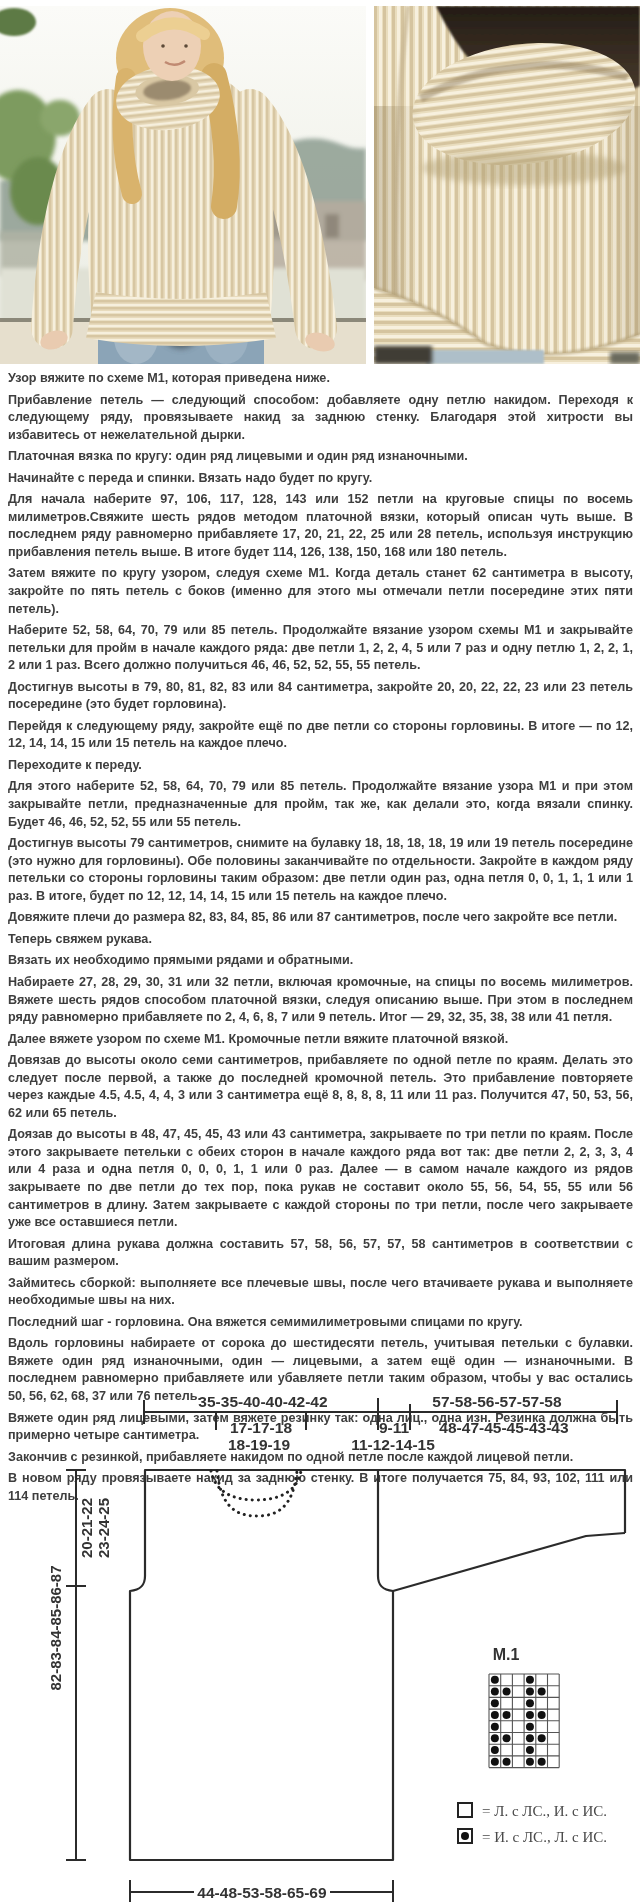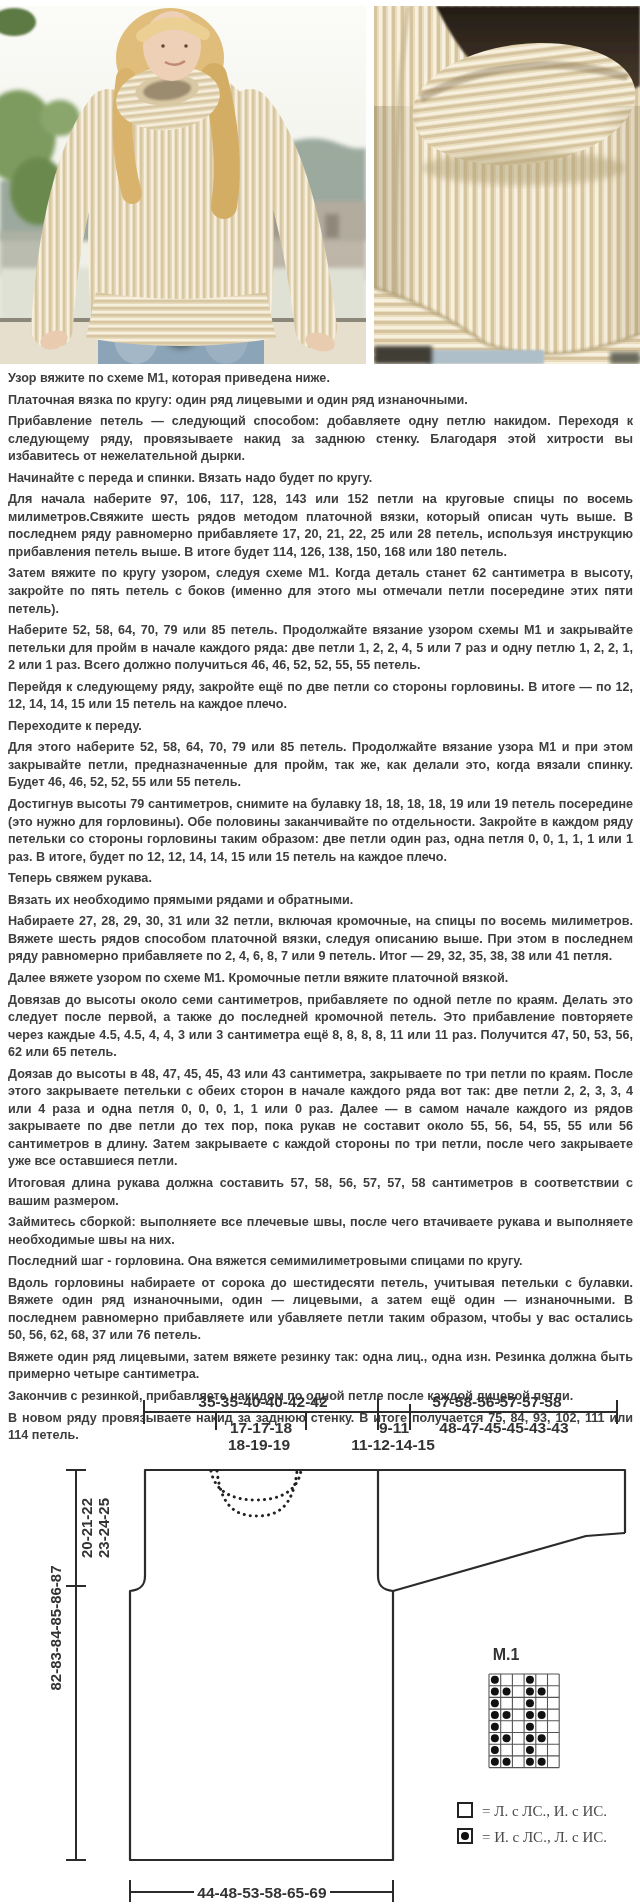--- a/index.html
+++ b/index.html
@@ -174,30 +174,32 @@
       <path d="M0,282 Q60,300 112,338 Q180,362 266,328" stroke="#b3a077" stroke-width="4" opacity="0.6" fill="none" filter="url(#Rb1)"></path>
 
       <rect x="52" y="344" width="118" height="14" fill="#aebfc9" filter="url(#Rb1)"></rect>
       <rect x="0" y="340" width="58" height="18" fill="#3f3e35" filter="url(#Rb2)"></rect>
       <rect x="236" y="346" width="30" height="12" fill="#6b6a5d" filter="url(#Rb2)"></rect>
     </svg>
   </div>
 
   <div class="instructions" id="paras">
       <p>Узор вяжите по схеме М1, которая приведена ниже.</p>
+      <p>Прибавление петель — следующий способом: добавляете одну петлю накидом. Переходя к следующему ряду, провязываете накид за заднюю стенку. Благодаря этой хитрости вы избавитесь от нежелательной дырки.</p>
       <p>Платочная вязка по кругу: один ряд лицевыми и один ряд изнаночными.</p>
-      <p>Прибавление петель — следующий способом: добавляете одну петлю накидом. Переходя к следующему ряду, провязываете накид за заднюю стенку. Благодаря этой хитрости вы избавитесь от нежелательной дырки.</p>
       <p>Начинайте с переда и спинки. Вязать надо будет по кругу.</p>
       <p>Для начала наберите 97, 106, 117, 128, 143 или 152 петли на круговые спицы по восемь милиметров.Свяжите шесть рядов методом платочной вязки, который описан чуть выше. В последнем ряду равномерно прибавляете 17, 20, 21, 22, 25 или 28 петель, используя инструкцию прибавления петель выше. В итоге будет 114, 126, 138, 150, 168 или 180 петель.</p>
       <p>Затем вяжите по кругу узором, следуя схеме М1. Когда деталь станет 62 сантиметра в высоту, закройте по пять петель с боков (именно для этого мы отмечали петли посередине этих пяти петель).</p>
       <p>Наберите 52, 58, 64, 70, 79 или 85 петель. Продолжайте вязание узором схемы М1 и закрывайте петельки для пройм в начале каждого ряда: две петли 1, 2, 2, 4, 5 или 7 раз и одну петлю 1, 2, 2, 1, 2 или 1 раз. Всего должно получиться 46, 46, 52, 52, 55, 55 петель.</p>
+      <p>Достигнув высоты в 79, 80, 81, 82, 83 или 84 сантиметра, закройте 20, 20, 22, 22, 23 или 23 петель посередине (это будет горловина).</p>
       <p>Перейдя к следующему ряду, закройте ещё по две петли со стороны горловины. В итоге — по 12, 12, 14, 14, 15 или 15 петель на каждое плечо.</p>
       <p>Переходите к переду.</p>
       <p>Для этого наберите 52, 58, 64, 70, 79 или 85 петель. Продолжайте вязание узора М1 и при этом закрывайте петли, предназначенные для пройм, так же, как делали это, когда вязали спинку. Будет 46, 46, 52, 52, 55 или 55 петель.</p>
       <p>Достигнув высоты 79 сантиметров, снимите на булавку 18, 18, 18, 18, 19 или 19 петель посередине (это нужно для горловины). Обе половины заканчивайте по отдельности. Закройте в каждом ряду петельки со стороны горловины таким образом: две петли один раз, одна петля 0, 0, 1, 1, 1 или 1 раз. В итоге, будет по 12, 12, 14, 14, 15 или 15 петель на каждое плечо.</p>
+      <p>Довяжите плечи до размера 82, 83, 84, 85, 86 или 87 сантиметров, после чего закройте все петли.</p>
       <p>Теперь свяжем рукава.</p>
       <p>Вязать их необходимо прямыми рядами и обратными.</p>
       <p>Набираете 27, 28, 29, 30, 31 или 32 петли, включая кромочные, на спицы по восемь милиметров. Вяжете шесть рядов способом платочной вязки, следуя описанию выше. При этом в последнем ряду равномерно прибавляете по 2, 4, 6, 8, 7 или 9 петель. Итог — 29, 32, 35, 38, 38 или 41 петля.</p>
       <p>Далее вяжете узором по схеме М1. Кромочные петли вяжите платочной вязкой.</p>
       <p>Довязав до высоты около семи сантиметров, прибавляете по одной петле по краям. Делать это следует после первой, а также до последней кромочной петель. Это прибавление повторяете через каждые 4.5, 4.5, 4, 4, 3 или 3 сантиметра ещё 8, 8, 8, 8, 11 или 11 раз. Получится 47, 50, 53, 56, 62 или 65 петель.</p>
       <p>Доязав до высоты в 48, 47, 45, 45, 43 или 43 сантиметра, закрываете по три петли по краям. После этого закрываете петельки с обеих сторон в начале каждого ряда вот так: две петли 2, 2, 3, 3, 4 или 4 раза и одна петля 0, 0, 0, 1, 1 или 0 раз. Далее — в самом начале каждого из рядов закрываете по две петли до тех пор, пока рукав не составит около 55, 56, 54, 55, 55 или 56 сантиметров в длину. Затем закрываете с каждой стороны по три петли, после чего закрываете уже все оставшиеся петли.</p>
       <p>Итоговая длина рукава должна составить 57, 58, 56, 57, 57, 58 сантиметров в соответствии с вашим размером.</p>
       <p>Займитесь сборкой: выполняете все плечевые швы, после чего втачиваете рукава и выполняете необходимые швы на них.</p>
       <p>Последний шаг - горловина. Она вяжется семимилиметровыми спицами по кругу.</p>
       <p>Вдоль горловины набираете от сорока до шестидесяти петель, учитывая петельки с булавки. Вяжете один ряд изнаночными, один — лицевыми, а затем ещё один — изнаночными. В последнем равномерно прибавляете или убавляете петли таким образом, чтобы у вас остались 50, 56, 62, 68, 37 или 76 петель.</p>

